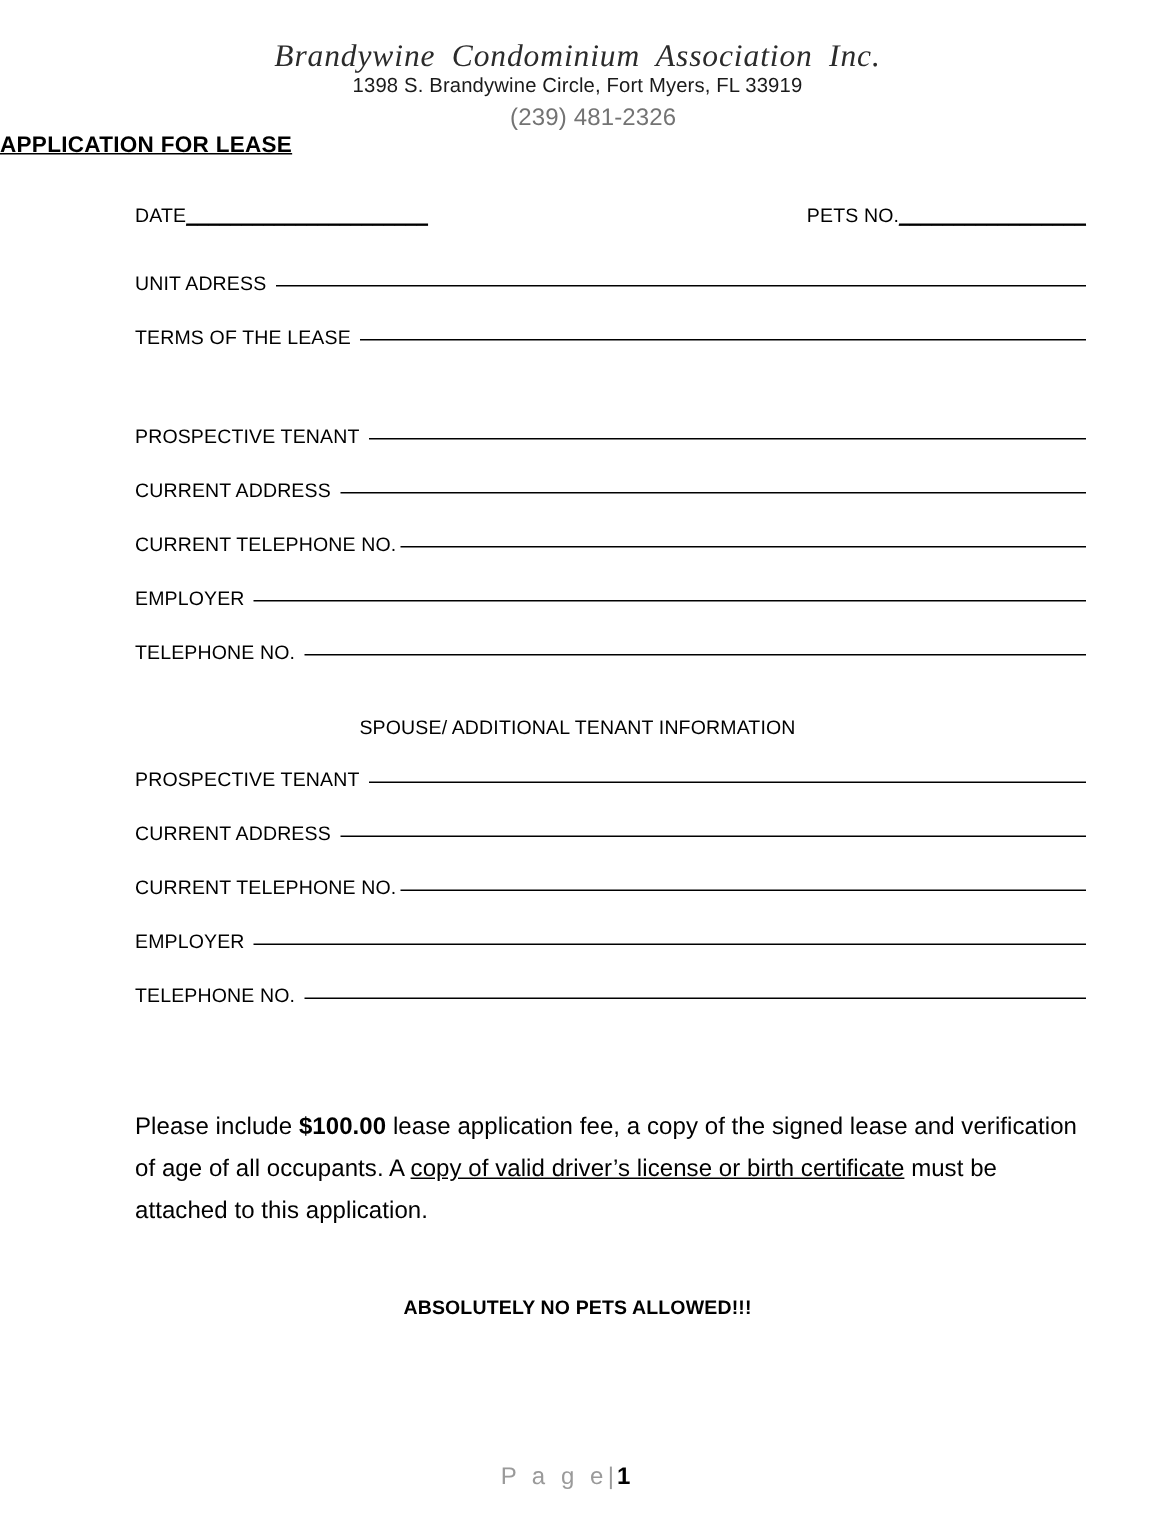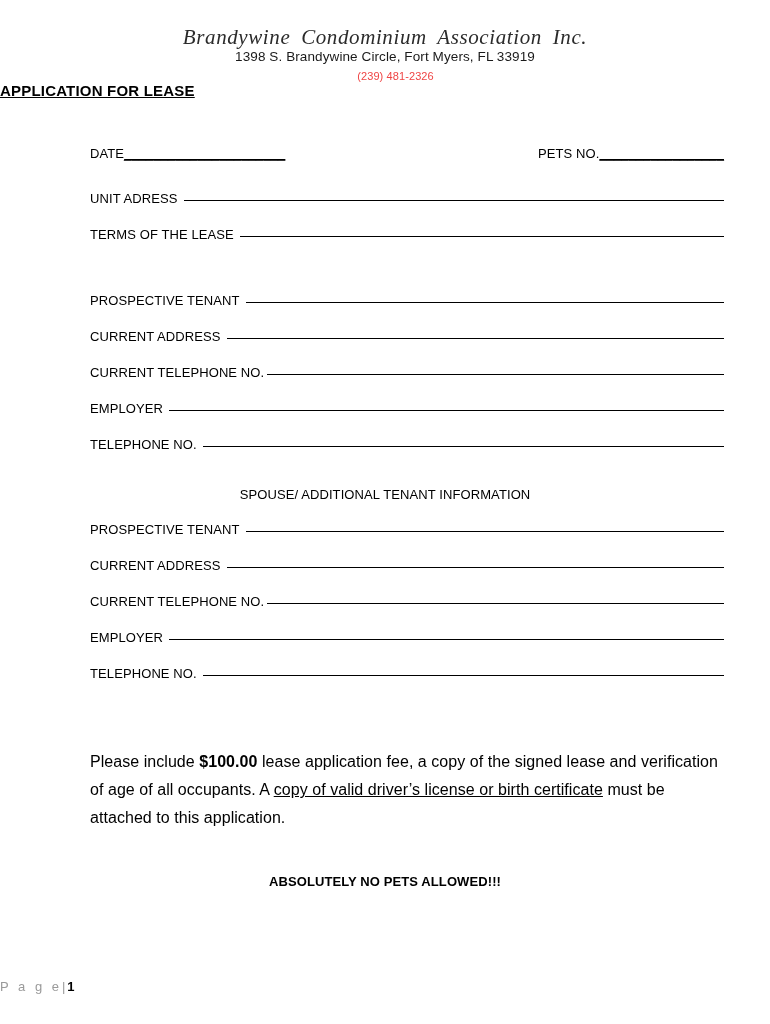--- a/index.html
+++ b/index.html
@@ -34,43 +34,43 @@
     line-height: 1.1;
     word-spacing: 5px;
     white-space: nowrap;
   }
   .org-address {
     font-size: 13.5px;
     color: #1a1a1a;
     letter-spacing: 0.1px;
   }
   .org-phone {
-    font-size: 11px;
+    font-size: 16px;
     margin-top: 6px;
-    color: #ef4444;
+    color: #737373;
     letter-spacing: 0.1px;
     padding-left: 21px;
   }
 
   
   .doc-title-wrap {
     text-align: left;
   }
   .doc-title {
     display: inline-block;
     font-size: 15px;
     font-weight: bold;
     text-decoration: underline;
     letter-spacing: 0.2px;
   }
 
   
   .form-body {
     padding: 0 46px 0 90px;
-    margin-top: 46px;
+    margin-top: 30px;
   }
 
   .row-split {
     display: flex;
     justify-content: space-between;
     align-items: baseline;
     font-size: 13px;
   }
   .field-inline {
     white-space: nowrap;
@@ -130,21 +130,22 @@
     padding-right: 44px;
     letter-spacing: 0.1px;
   }
 
   
   .footer {
     position: absolute;
     left: 0;
     right: 16px;
     bottom: 30px;
-    font-size: 13px;
+    text-align: center;
+    font-size: 16px;
   }
   .footer .pg-word {
     color: #9a9a9a;
     letter-spacing: 3px;
   }
   .footer .pg-bar {
     color: #9a9a9a;
     letter-spacing: 2px;
   }
   .footer .pg-num {

